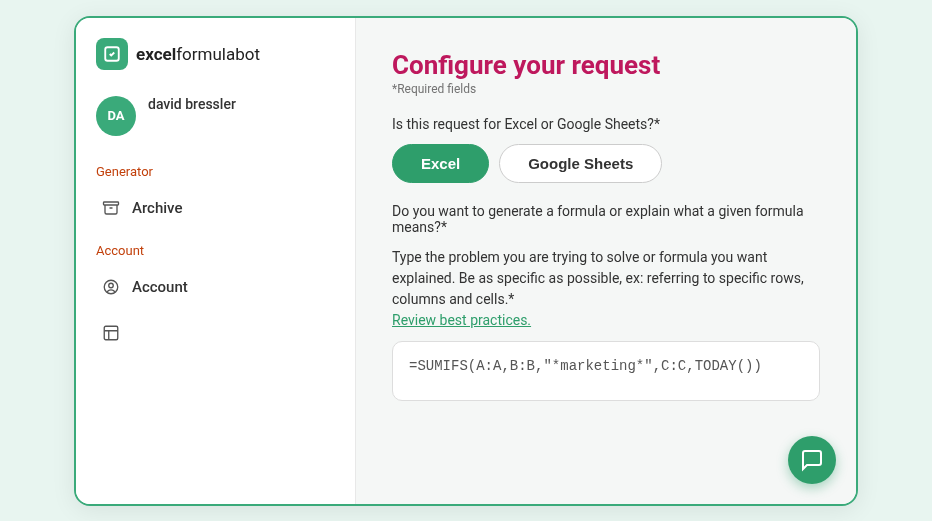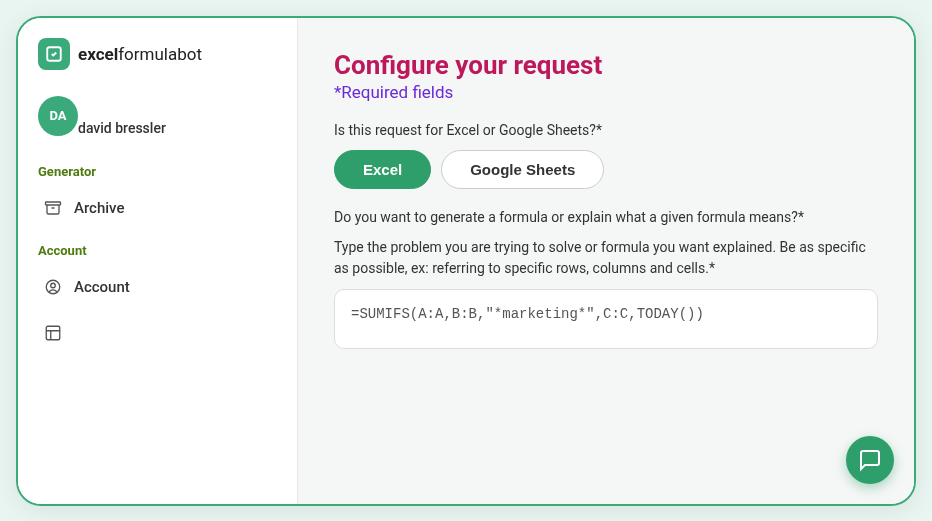--- a/index.html
+++ b/index.html
@@ -7,24 +7,24 @@
       font-family: -apple-system, BlinkMacSystemFont, 'Segoe UI', Roboto, sans-serif;
       background: #e8f5f0;
       display: flex;
       justify-content: center;
       align-items: center;
       width: 932px;
       height: 521px;
       overflow: hidden;
     }
     .app-container {
-      width: 900px;
+      width: 784px;
       height: 490px;
       background: #fff;
-      border-radius: 25px;
+      border-radius: 16px;
       border: 2px solid #3aaa7a;
       display: flex;
       overflow: hidden;
       box-shadow: 0 4px 24px rgba(0,0,0,0.08);
     }
     
     .sidebar {
       width: 280px;
       min-width: 280px;
       background: #fff;
@@ -56,22 +56,22 @@
       font-weight: 700;
       color: #222;
     }
     .logo-text span {
       font-weight: 400;
       color: #222;
     }
     .user-section {
       padding: 10px 20px 16px 20px;
       display: flex;
-      align-items: flex-end;
-      gap: 0;
+      align-items: flex-start;
+      gap: 12px;
     }
     .avatar {
       width: 40px;
       height: 40px;
       border-radius: 50%;
       background: #3aaa7a;
       color: #fff;
       display: flex;
       align-items: center;
       justify-content: center;
@@ -80,22 +80,22 @@
       flex-shrink: 0;
     }
     .user-name {
       font-size: 14px;
       color: #333;
       font-weight: 500;
     }
     .sidebar-section-label {
       padding: 12px 20px 6px 20px;
       font-size: 13px;
-      font-weight: 700;
-      color: #4d7c0f;
+      font-weight: 400;
+      color: #c2410c;
     }
     .sidebar-item {
       display: flex;
       align-items: center;
       gap: 10px;
       padding: 10px 16px;
       margin: 2px 8px;
       border-radius: 10px;
       cursor: pointer;
       font-size: 15px;
@@ -127,22 +127,22 @@
       overflow-y: auto;
       position: relative;
     }
     .page-title {
       font-size: 26px;
       font-weight: 700;
       color: #be185d;
       margin-bottom: 2px;
     }
     .required-note {
-      font-size: 17px;
-      color: #6d28d9;
+      font-size: 12px;
+      color: #737373;
       margin-bottom: 20px;
     }
     .section-question {
       font-size: 14px;
       color: #333;
       margin-bottom: 12px;
       font-weight: 400;
     }
     .btn-group {
       display: flex;
@@ -276,20 +276,21 @@
     <div class="section-question">Is this request for Excel or Google Sheets?*</div>
     <div class="btn-group">
       <button class="btn active-btn">Excel</button>
       <button class="btn">Google Sheets</button>
     </div>
 
     <div class="section-question">Do you want to generate a formula or explain what a given formula means?*</div>
 
     <div class="input-label">
       <span>Type the problem you are trying to solve or formula you want explained. Be as specific as possible, ex: referring to specific rows, columns and cells.*</span><br>
+      <a class="review-link">Review best practices.</a>
     </div>
 
     <div class="formula-input-box">=SUMIFS(A:A,B:B,"*marketing*",C:C,TODAY())</div>
 
     <div class="chat-fab">
       <svg viewBox="0 0 24 24" fill="none" stroke="white" stroke-width="2">
         <path d="M21 15a2 2 0 01-2 2H7l-4 4V5a2 2 0 012-2h14a2 2 0 012 2z"></path>
       </svg>
     </div>
   </div>

